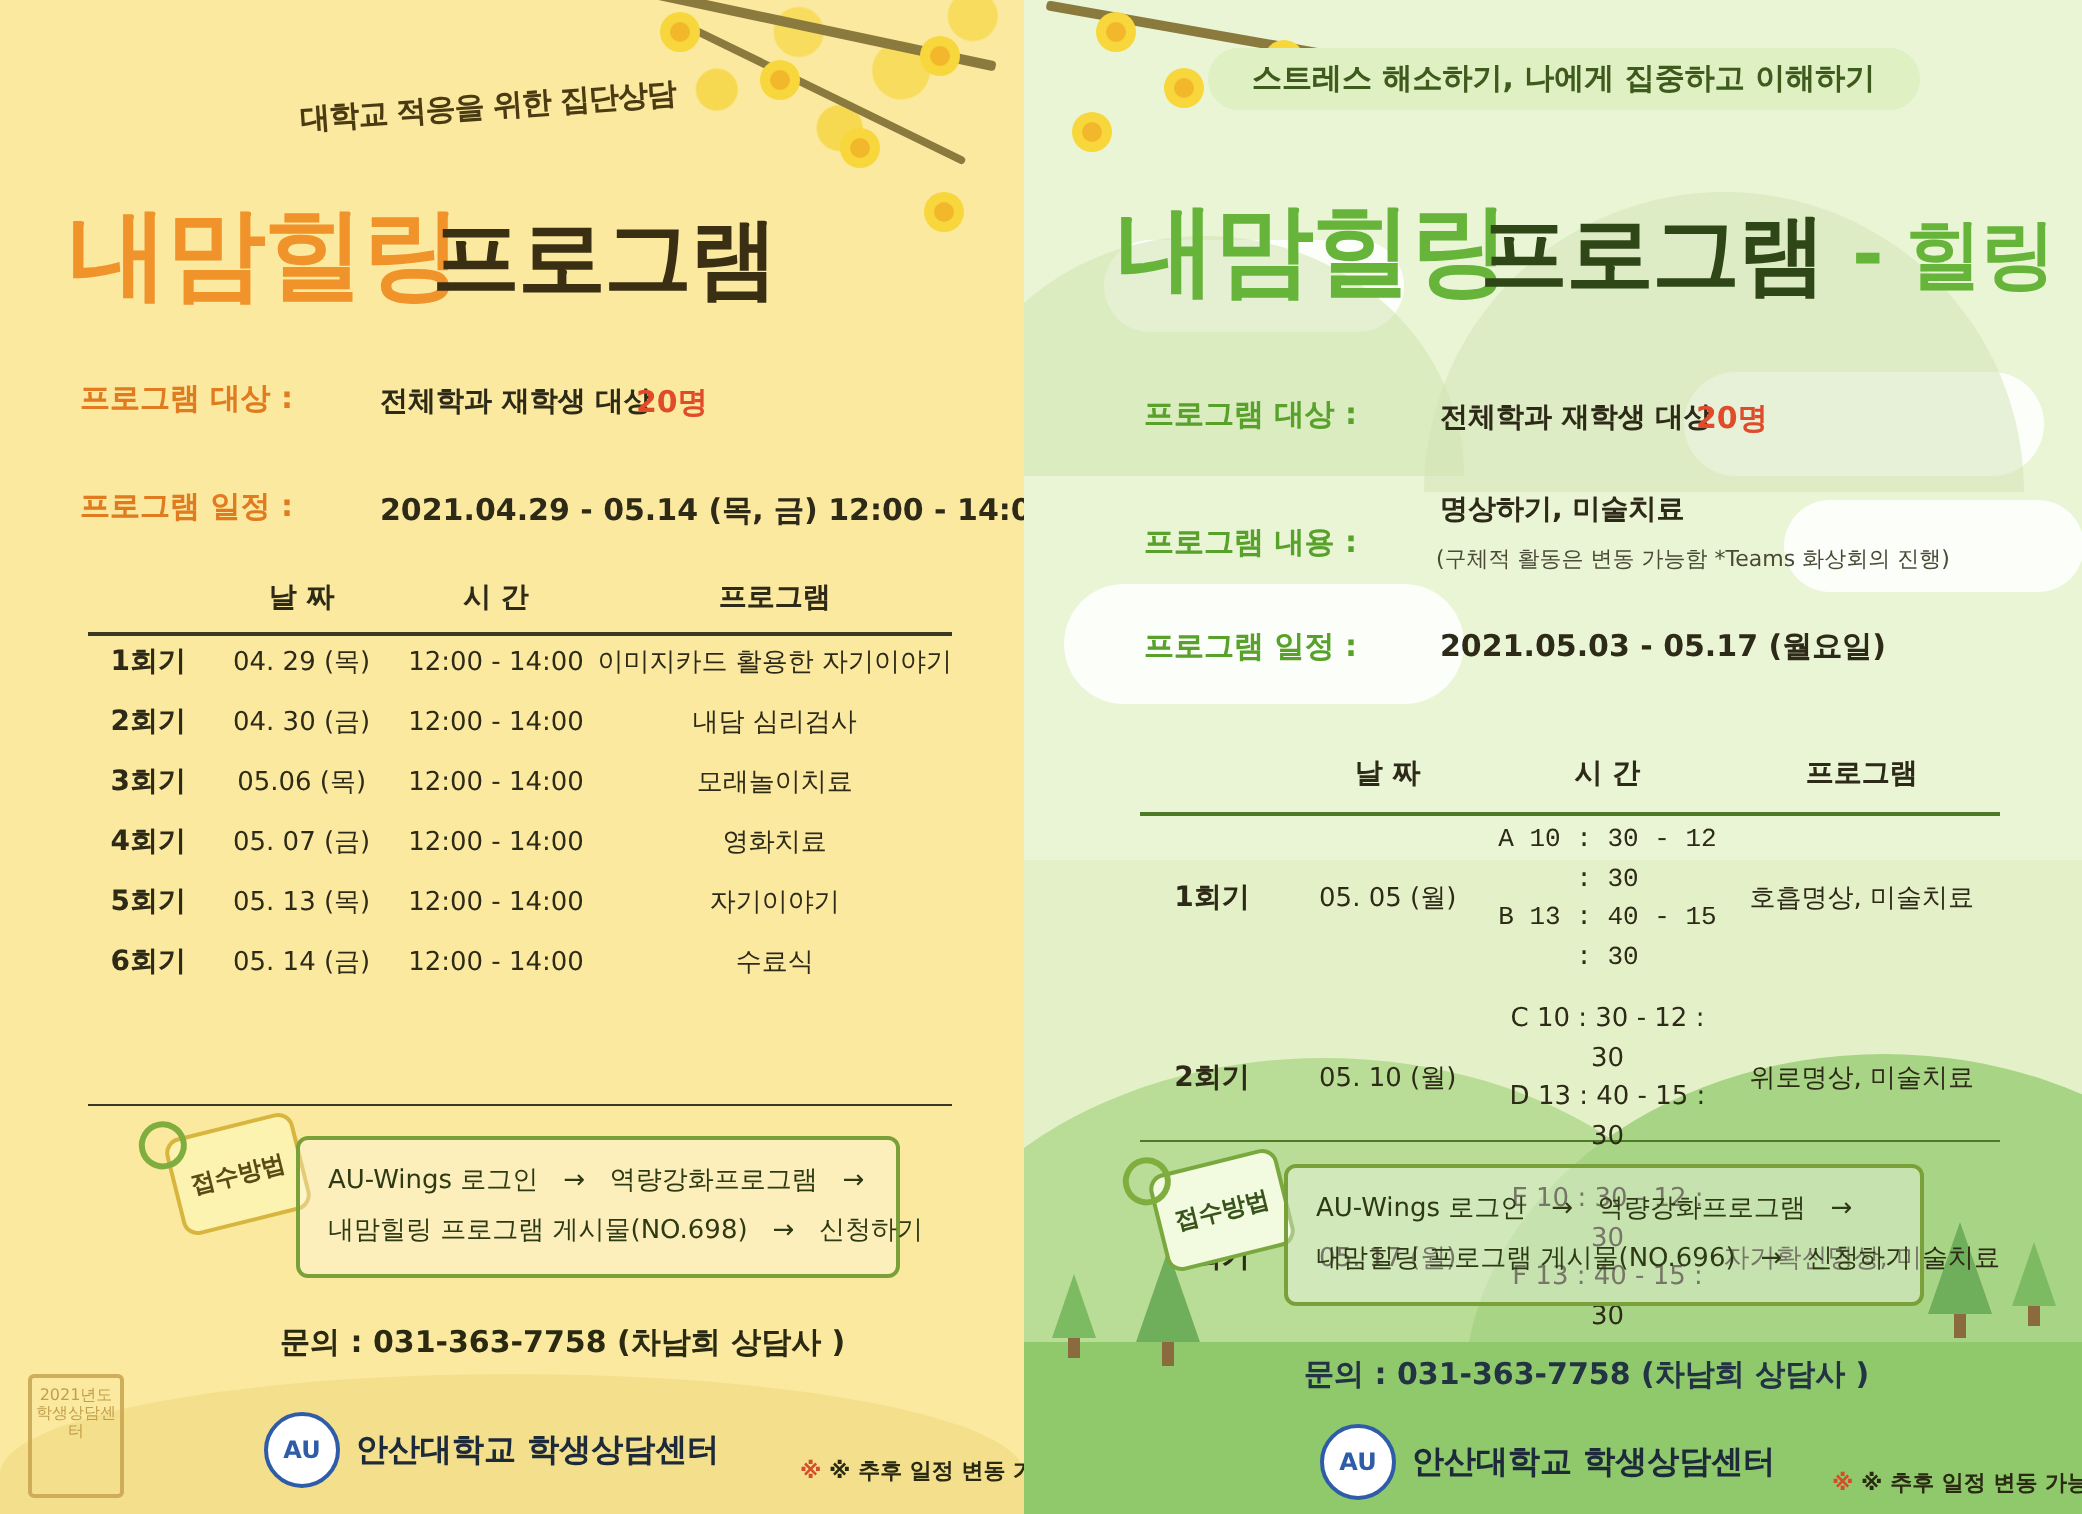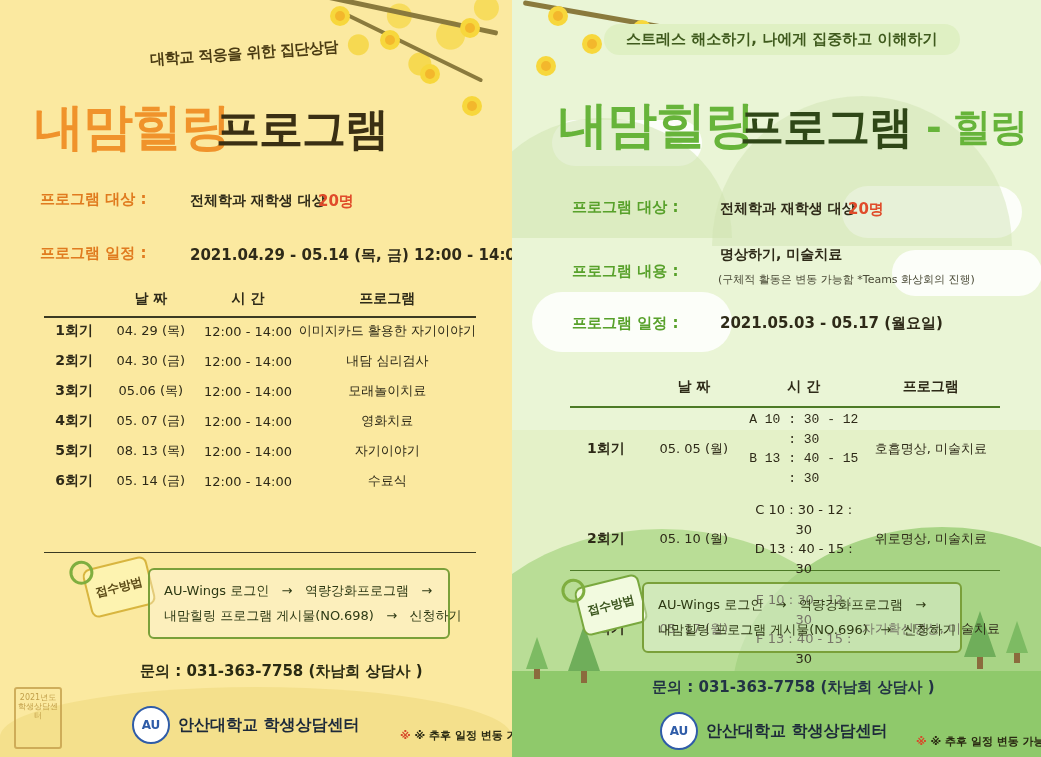--- a/index.html
+++ b/index.html
@@ -138,21 +138,21 @@
         <td>모래놀이치료</td>
       </tr>
       <tr>
         <td class="sess">4회기</td>
         <td>05. 07 (금)</td>
         <td>12:00 - 14:00</td>
         <td>영화치료</td>
       </tr>
       <tr>
         <td class="sess">5회기</td>
-        <td>08. 13 (목)</td>
+        <td>05. 13 (목)</td>
         <td>12:00 - 14:00</td>
         <td>자기이야기</td>
       </tr>
       <tr>
         <td class="sess">6회기</td>
         <td>05. 14 (금)</td>
         <td>12:00 - 14:00</td>
         <td>수료식</td>
       </tr>
     </tbody>

